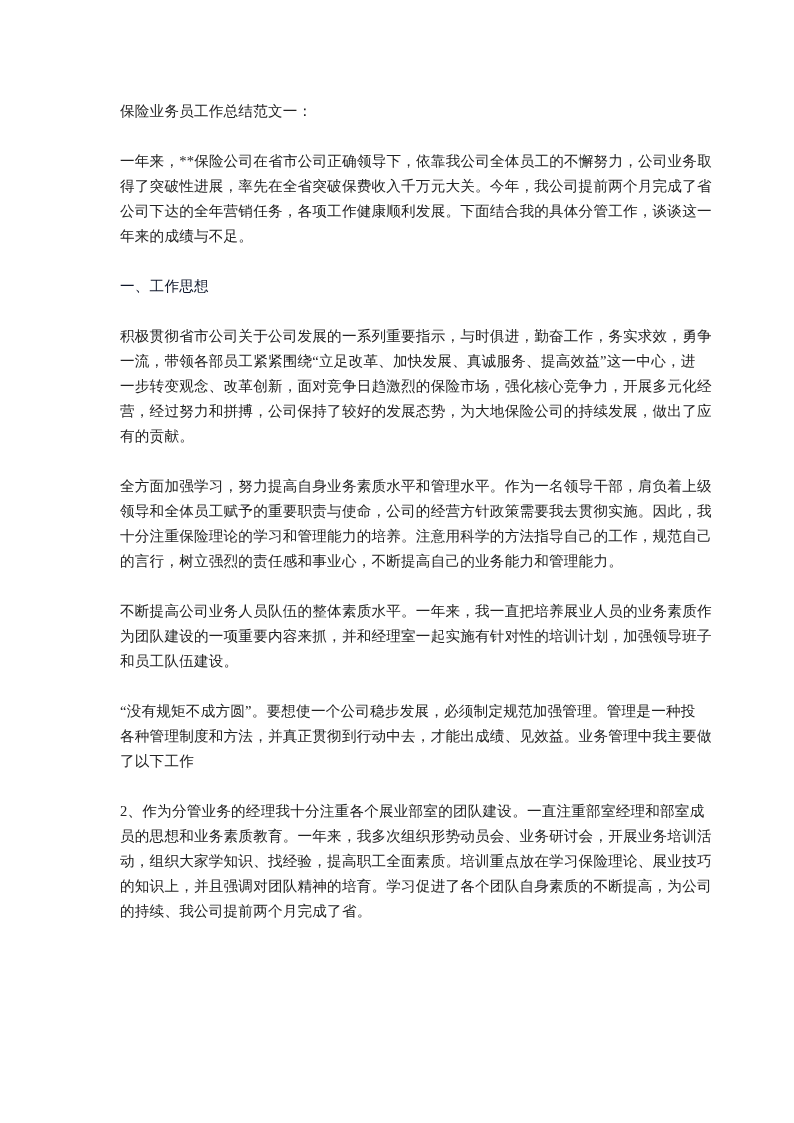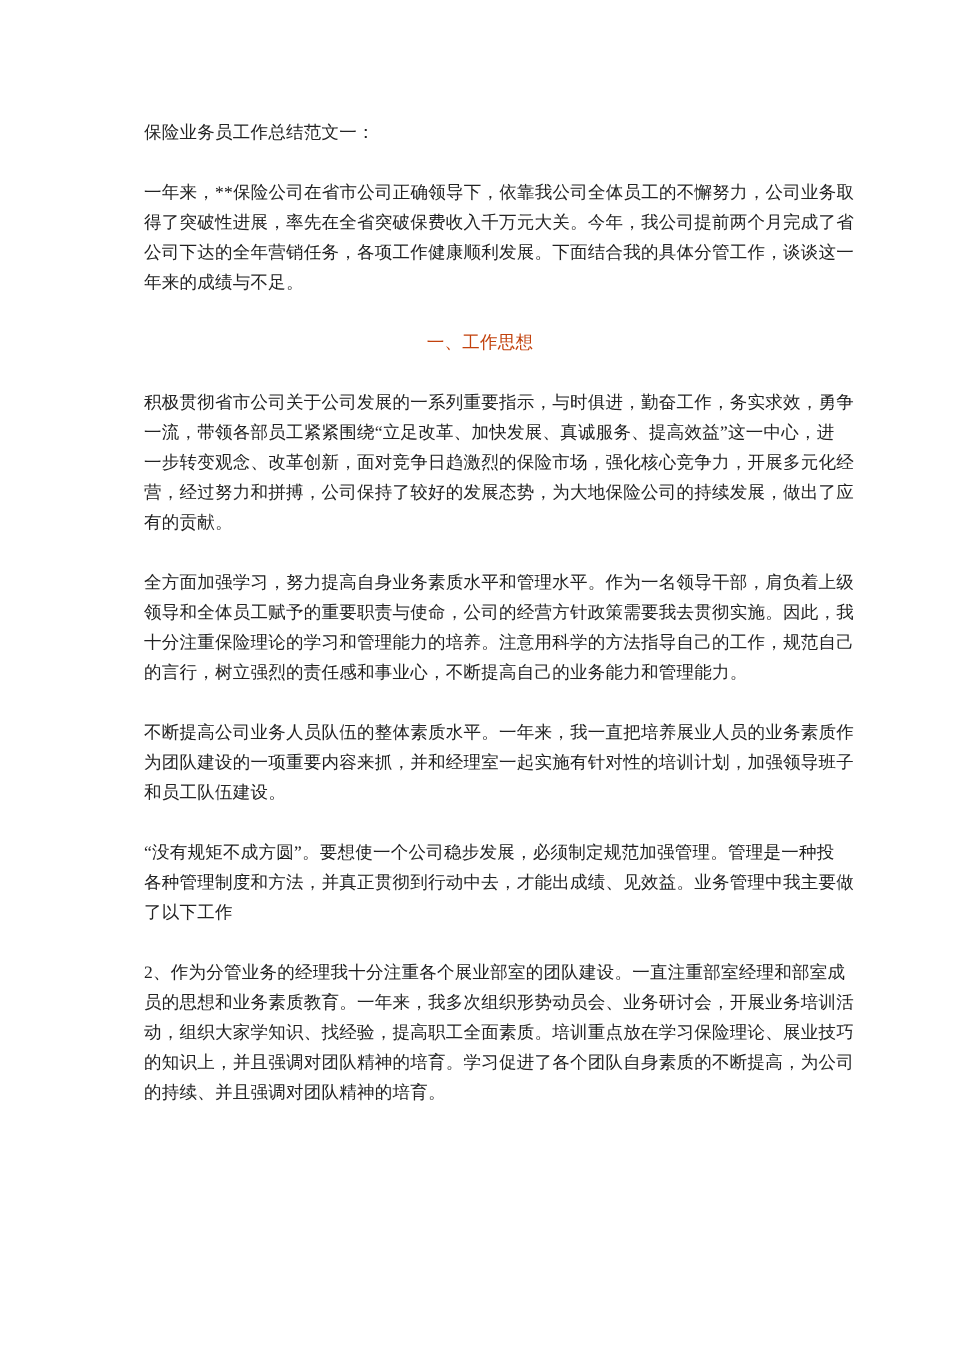--- a/index.html
+++ b/index.html
@@ -2,21 +2,21 @@
 <html><head>
 <meta charset="utf-8">
 <style>
   html, body { margin: 0; padding: 0; background: #ffffff; }
   body { width: 794px; height: 1123px; position: relative; overflow: hidden;
          font-family: "DejaVu Serif", "Liberation Serif", serif; color: #222; }
   .page { position: absolute; left: 120px; top: 99px; width: 560px; }
   .line { height: 25px; line-height: 25px; font-size: 14.6px; white-space: nowrap;
           letter-spacing: 0.2px; }
   .para { margin-bottom: 25px; font-family: Liberation Serif, serif; }
-  .heading .line { color: #c2410c; text-align: center; }
+  .heading .line { color: #0f172a; }
 </style>
 </head>
 <body>
 
 <div class="page">
   <div class="para">
     <div class="line">保险业务员工作总结范文一：</div>
   </div>
   <div id="blocks">
       <div class="para">
@@ -49,16 +49,16 @@
       <div class="para">
         <div class="line">“没有规矩不成方圆”。要想使一个公司稳步发展，必须制定规范加强管理。管理是一种投</div>
         <div class="line">各种管理制度和方法，并真正贯彻到行动中去，才能出成绩、见效益。业务管理中我主要做</div>
         <div class="line">了以下工作</div>
       </div>
       <div class="para">
         <div class="line">2、作为分管业务的经理我十分注重各个展业部室的团队建设。一直注重部室经理和部室成</div>
         <div class="line">员的思想和业务素质教育。一年来，我多次组织形势动员会、业务研讨会，开展业务培训活</div>
         <div class="line">动，组织大家学知识、找经验，提高职工全面素质。培训重点放在学习保险理论、展业技巧</div>
         <div class="line">的知识上，并且强调对团队精神的培育。学习促进了各个团队自身素质的不断提高，为公司</div>
-        <div class="line">的持续、并且强调对团队精神的培育。</div>
+        <div class="line">的持续、我公司提前两个月完成了省。</div>
       </div>
     </div>
 </div>
 
 </body></html>

